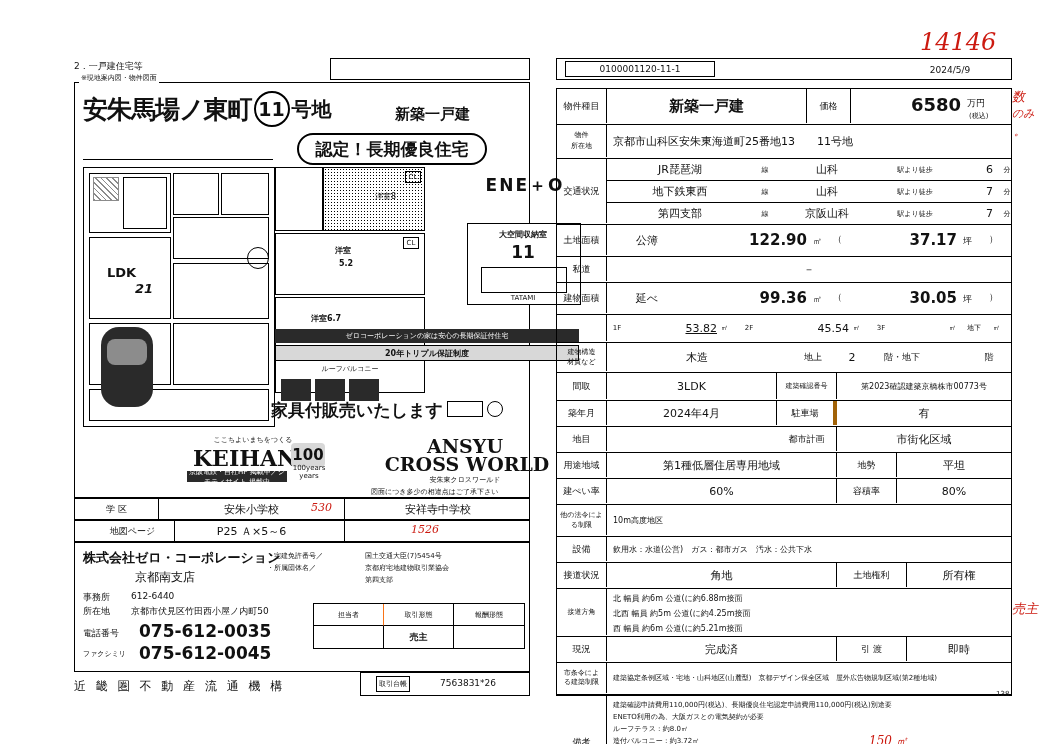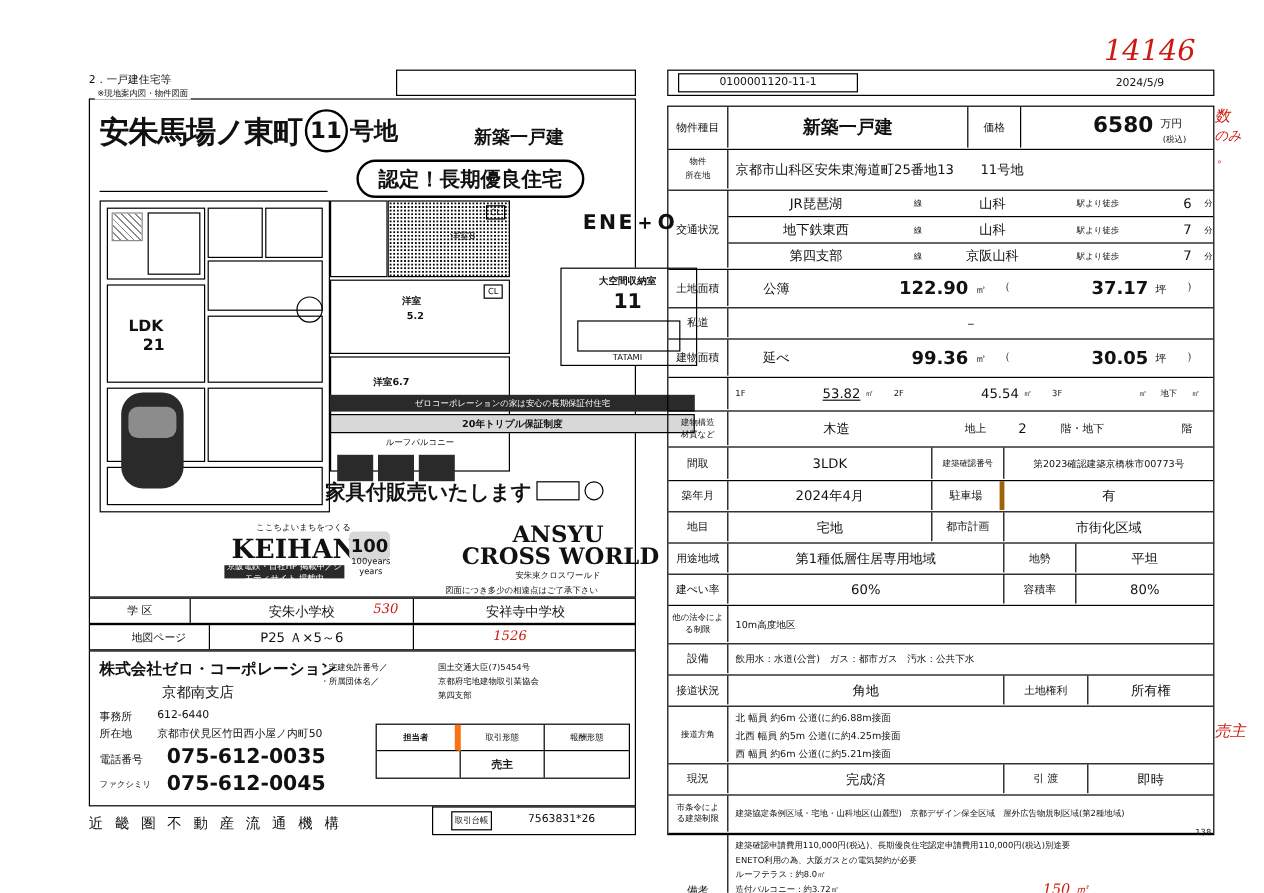--- a/index.html
+++ b/index.html
@@ -65,21 +65,21 @@
       <div class="planbox" style="left:0;top:0;width:190px;height:258px;"></div>
 
       <div class="planbox" style="left:6px;top:6px;width:80px;height:58px;"></div>
       <div class="planbox hatch" style="left:10px;top:10px;width:24px;height:22px;opacity:.45;"></div>
       <div class="planbox" style="left:40px;top:10px;width:42px;height:50px;"></div>
       <div class="planbox" style="left:90px;top:6px;width:44px;height:40px;"></div>
       <div class="planbox" style="left:138px;top:6px;width:46px;height:40px;"></div>
       <div class="planbox" style="left:90px;top:50px;width:94px;height:40px;"></div>
       <div class="planbox" style="left:6px;top:70px;width:80px;height:80px;"></div>
       <div class="abs b" style="left:24px;top:98px;font-size:13px;">LDK</div>
-      <div class="abs b" style="left:36px;top:114px;font-size:13px;">21</div>
+      <div class="abs b" style="left:52px;top:114px;font-size:13px;font-style:italic;">21</div>
       <div class="planbox" style="left:90px;top:96px;width:94px;height:54px;"></div>
       <div class="planbox" style="left:6px;top:156px;width:80px;height:60px;"></div>
       <div class="planbox" style="left:90px;top:156px;width:94px;height:60px;"></div>
       <div class="planbox" style="left:6px;top:222px;width:178px;height:30px;"></div>
 
       <div class="abs dark" style="left:18px;top:160px;width:52px;height:80px;border-radius:18px;"></div>
       <div class="abs" style="left:24px;top:172px;width:40px;height:26px;background:#8c8c8c;border-radius:8px;"></div>
 
       <div class="abs" style="left:0;top:-8px;width:190px;height:6px;border-top:1px solid #000;"></div>
     </div>
@@ -164,21 +164,21 @@
     <div class="abs s" style="left:8px;top:62px;">所在地</div>
     <div class="abs s" style="left:56px;top:48px;">612-6440</div>
     <div class="abs s" style="left:56px;top:62px;">京都市伏見区竹田西小屋ノ内町50</div>
 
     <div class="abs s" style="left:8px;top:84px;">電話番号</div>
     <div class="abs b" style="left:64px;top:78px;font-size:17px;">075-612-0035</div>
     <div class="abs tiny" style="left:8px;top:106px;">ファクシミリ</div>
     <div class="abs b" style="left:64px;top:100px;font-size:17px;">075-612-0045</div>
 
     <div class="abs bd" style="left:238px;top:60px;width:212px;height:46px;">
-      <div class="abs ctr tiny" style="left:0;top:0;width:70px;height:22px;border-right:5px solid #f97316;border-bottom:1px solid #000;font-weight:bold;">担当者</div>
+      <div class="abs ctr tiny" style="left:0;top:0;width:70px;height:22px;border-right:1px solid #f97316;border-bottom:1px solid #000;">担当者</div>
       <div class="abs ctr tiny" style="left:70px;top:0;width:70px;height:22px;border-right:1px solid #000;border-bottom:1px solid #000;">取引形態</div>
       <div class="abs ctr tiny" style="left:140px;top:0;width:70px;height:22px;border-bottom:1px solid #000;">報酬形態</div>
       <div class="abs ctr s" style="left:0;top:22px;width:70px;height:22px;border-right:1px solid #000;"></div>
       <div class="abs ctr s b" style="left:70px;top:22px;width:70px;height:22px;border-right:1px solid #000;">売主</div>
       <div class="abs ctr s" style="left:140px;top:22px;width:70px;height:22px;"></div>
     </div>
   </div>
 
   <div class="abs" style="left:74px;top:678px;font-size:12px;letter-spacing:3px;">近 畿 圏 不 動 産 流 通 機 構</div>
   <div class="abs bd ctr tiny" style="left:376px;top:676px;width:34px;height:16px;">取引台帳</div>
@@ -293,21 +293,20 @@
 
     <div class="abs" style="left:0;top:312px;width:454px;height:26px;border-bottom:1px solid #000;">
       <div class="abs ctr s" style="left:0;top:0;width:50px;height:24px;border-right:1px solid #000;">築年月</div>
       <div class="abs ctr m" style="left:50px;top:0;width:170px;height:24px;border-right:1px solid #000;">2024年4月</div>
       <div class="abs ctr s" style="left:220px;top:0;width:60px;height:24px;border-right:4px solid #a16207;">駐車場</div>
       <div class="abs ctr m" style="left:280px;top:0;width:174px;height:24px;">有</div>
     </div>
 
     <div class="abs" style="left:0;top:338px;width:454px;height:26px;border-bottom:1px solid #000;">
       <div class="abs ctr s" style="left:0;top:0;width:50px;height:24px;border-right:1px solid #000;">地目</div>
-      <div class="abs ctr m" style="left:50px;top:0;width:170px;height:24px;border-right:1px solid #000;">宅地</div>
       <div class="abs ctr s" style="left:220px;top:0;width:60px;height:24px;border-right:1px solid #000;">都市計画</div>
       <div class="abs ctr m" style="left:280px;top:0;width:174px;height:24px;">市街化区域</div>
     </div>
 
     <div class="abs" style="left:0;top:364px;width:454px;height:26px;border-bottom:1px solid #000;">
       <div class="abs ctr s" style="left:0;top:0;width:50px;height:24px;border-right:1px solid #000;">用途地域</div>
       <div class="abs ctr m" style="left:50px;top:0;width:230px;height:24px;border-right:1px solid #000;">第1種低層住居専用地域</div>
       <div class="abs ctr s" style="left:280px;top:0;width:60px;height:24px;border-right:1px solid #000;">地勢</div>
       <div class="abs ctr m" style="left:340px;top:0;width:114px;height:24px;">平坦</div>
     </div>

